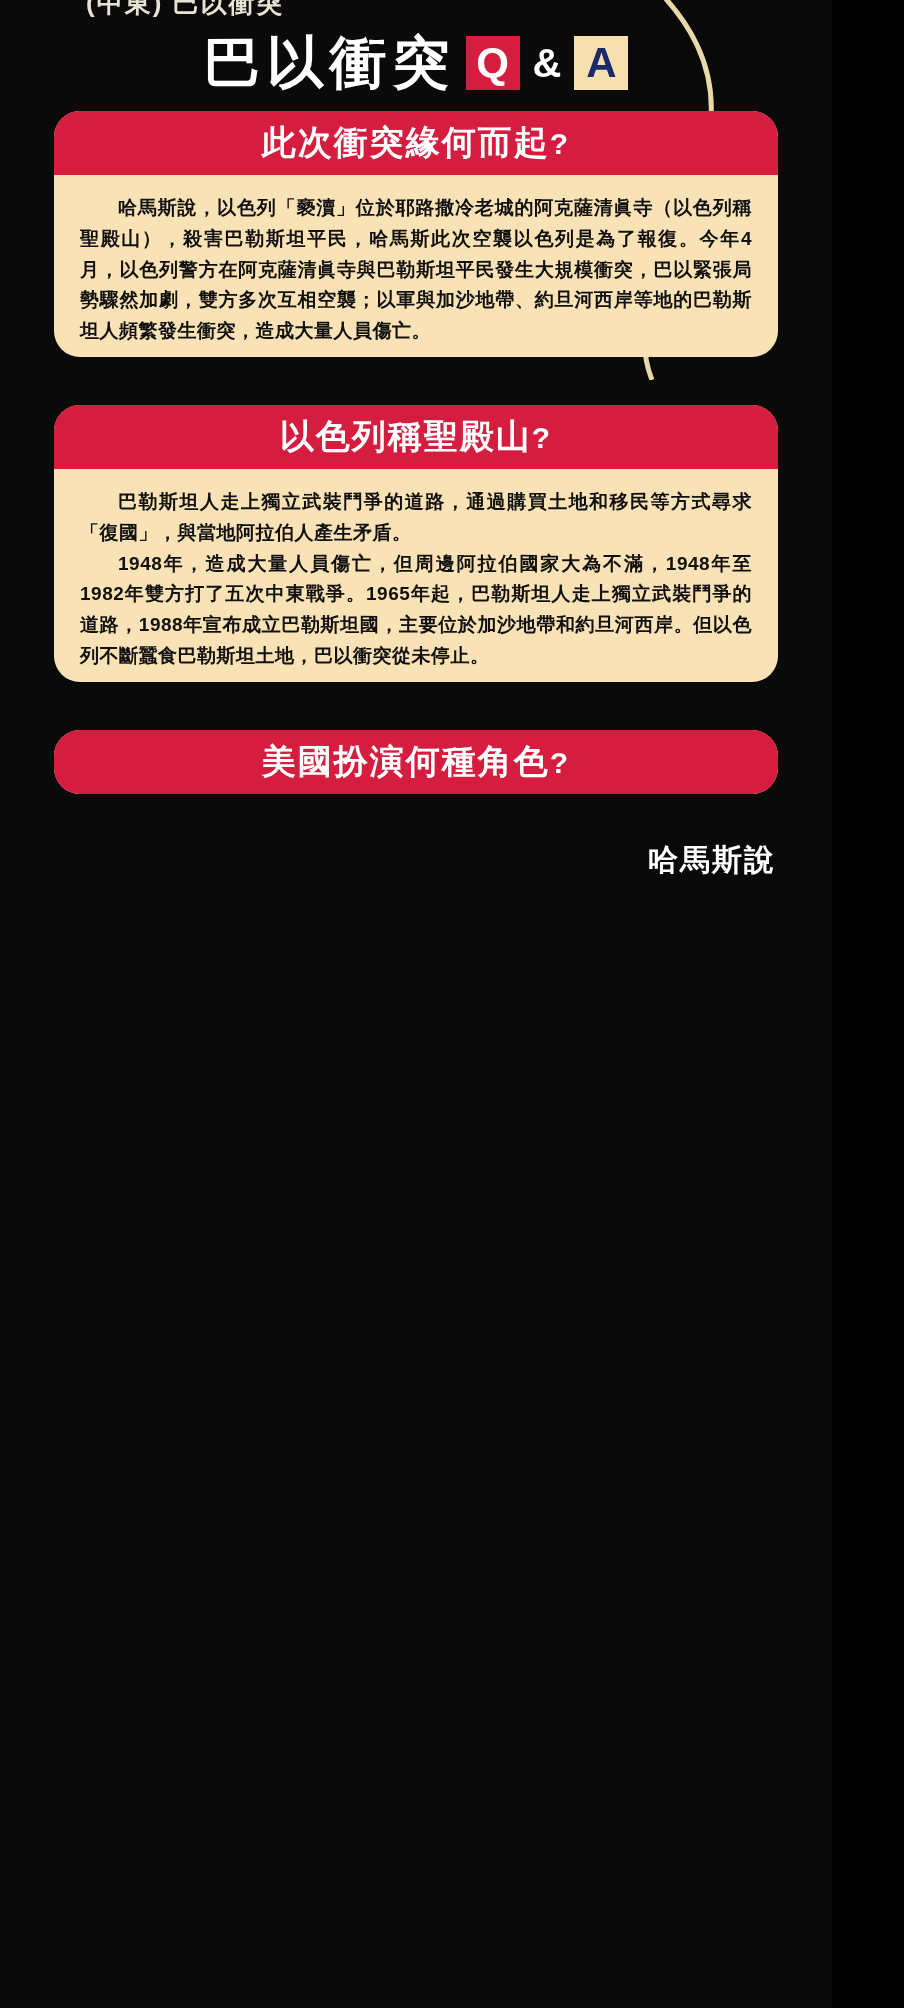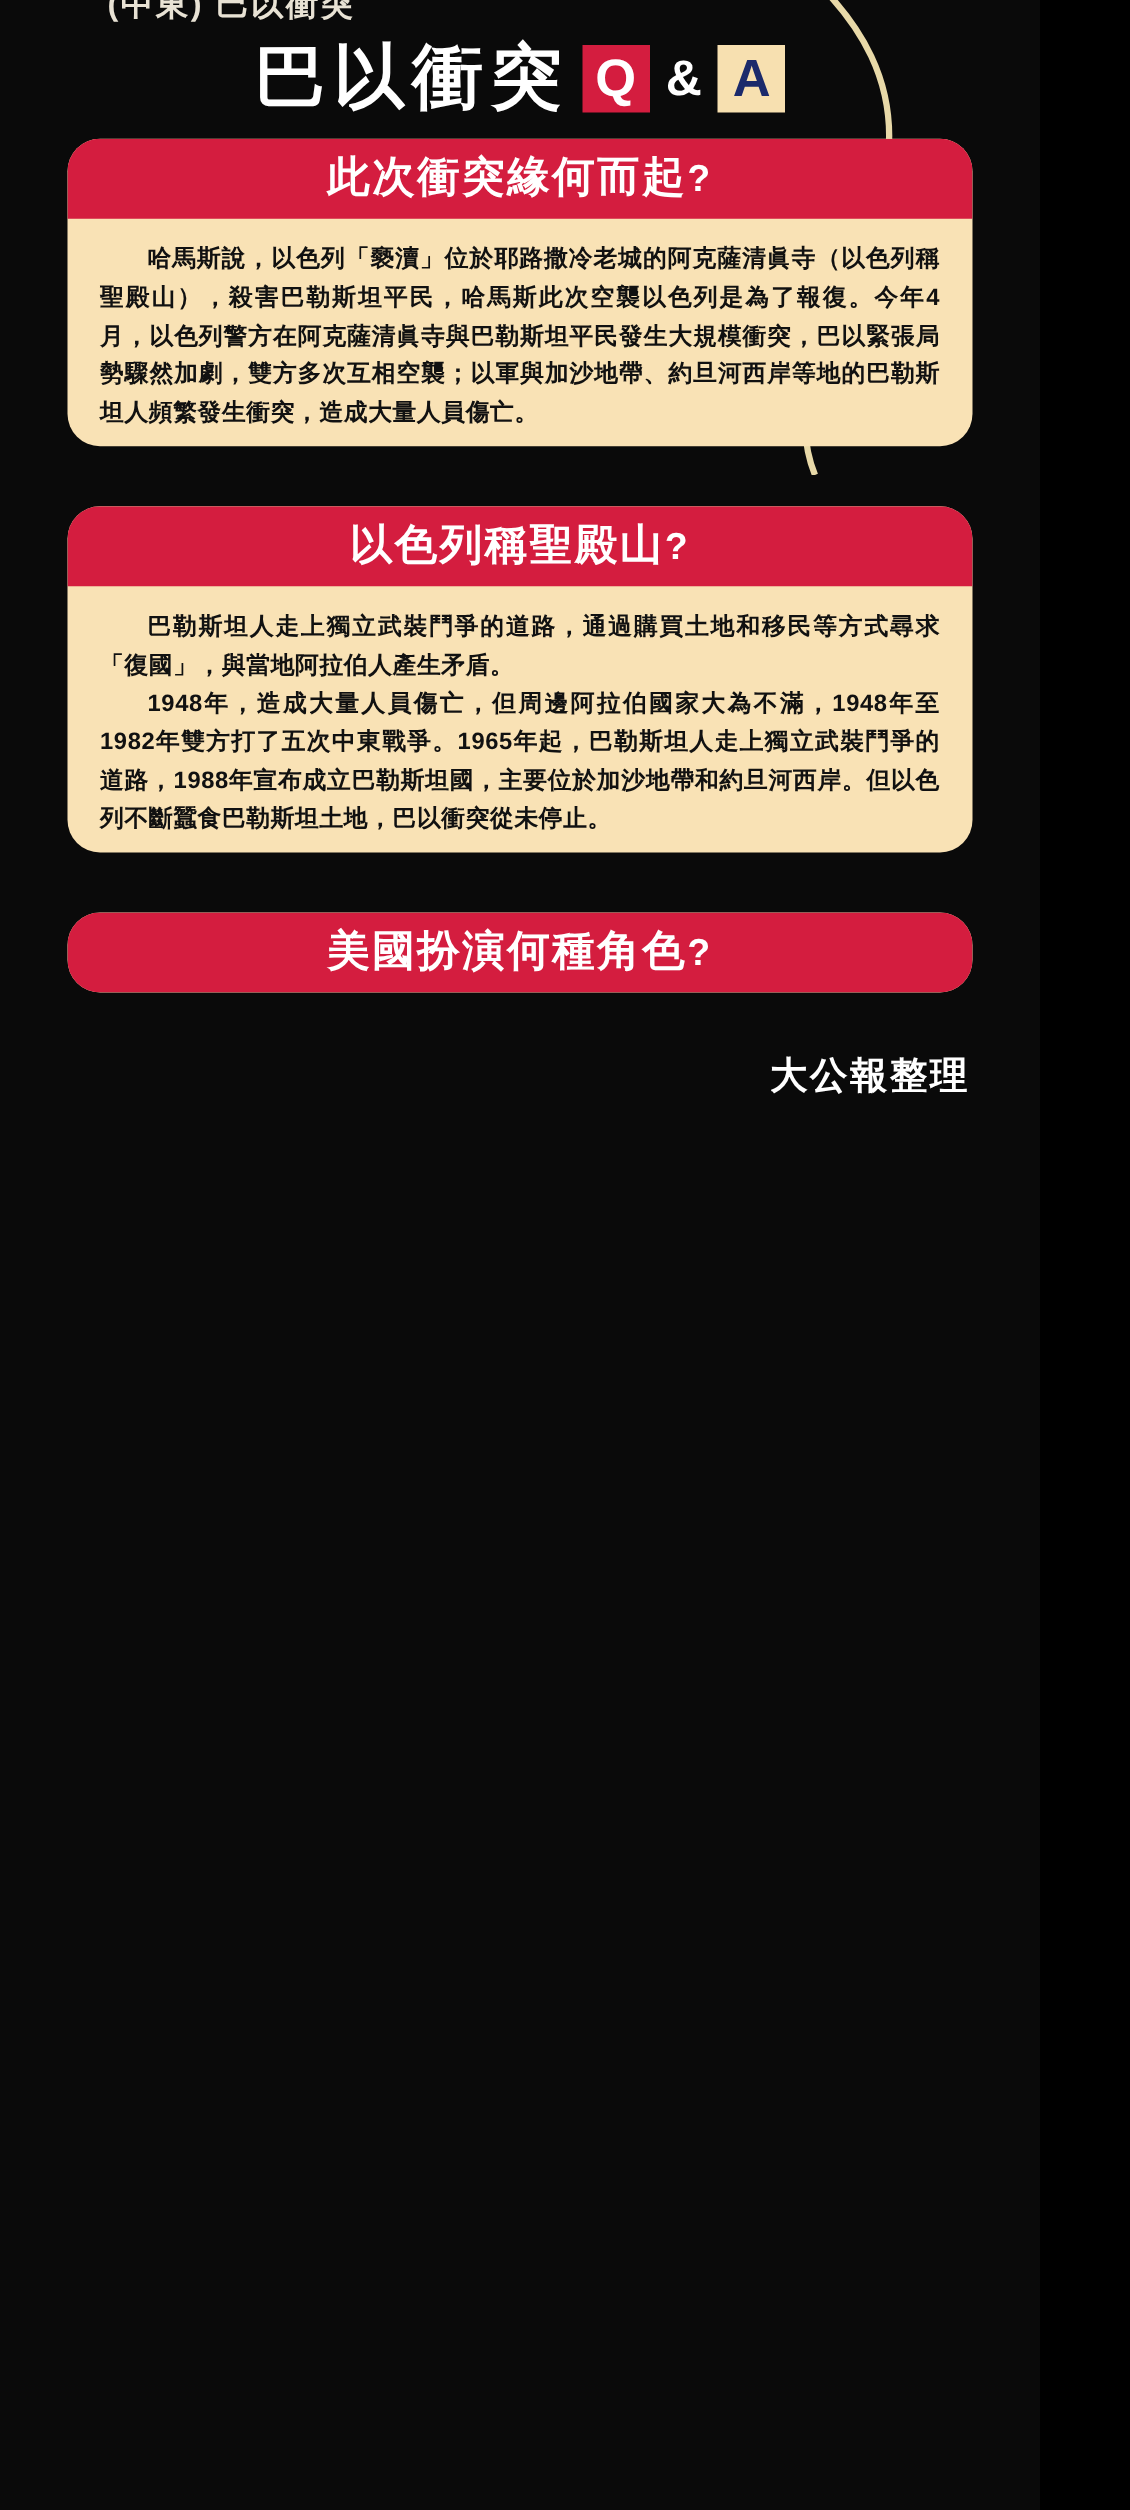--- a/index.html
+++ b/index.html
@@ -191,15 +191,15 @@
     </div>
 
     <div class="card">
       <div class="card-header">
         <span>美國扮演何種角色</span><span class="qmark">?</span>
       </div>
     </div>
 
   </div>
 
-  <div class="footer">大公報整理</div>
+  <div class="footer">哈馬斯說</div>
 
 </div>
 
 </body></html>

